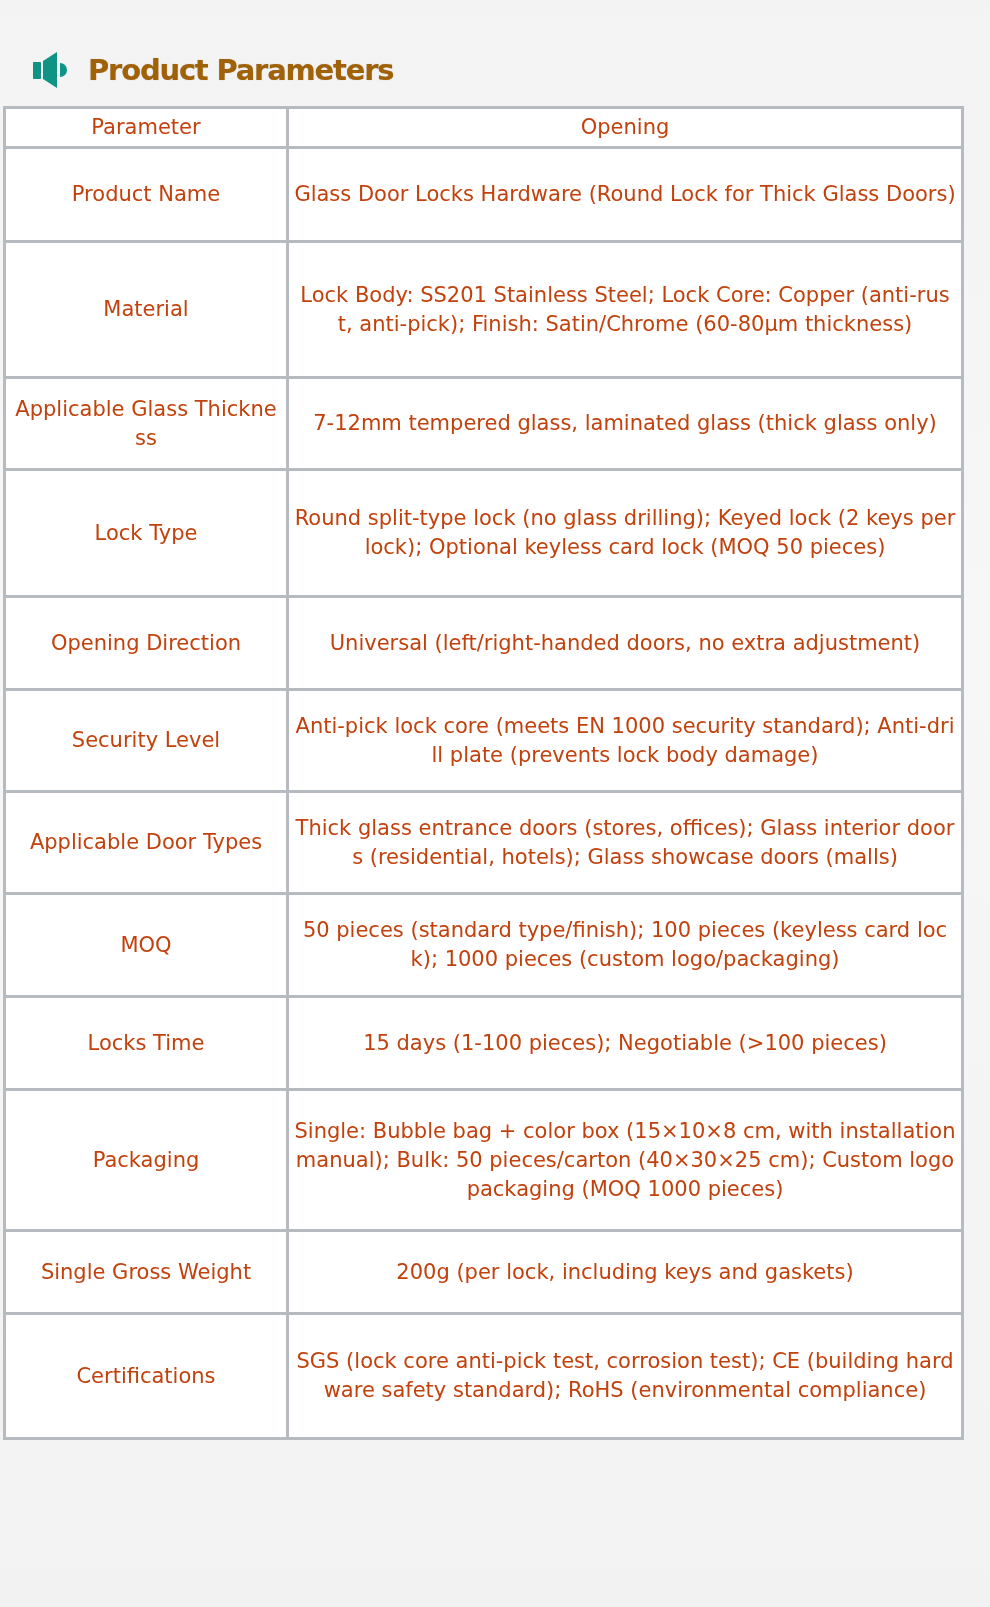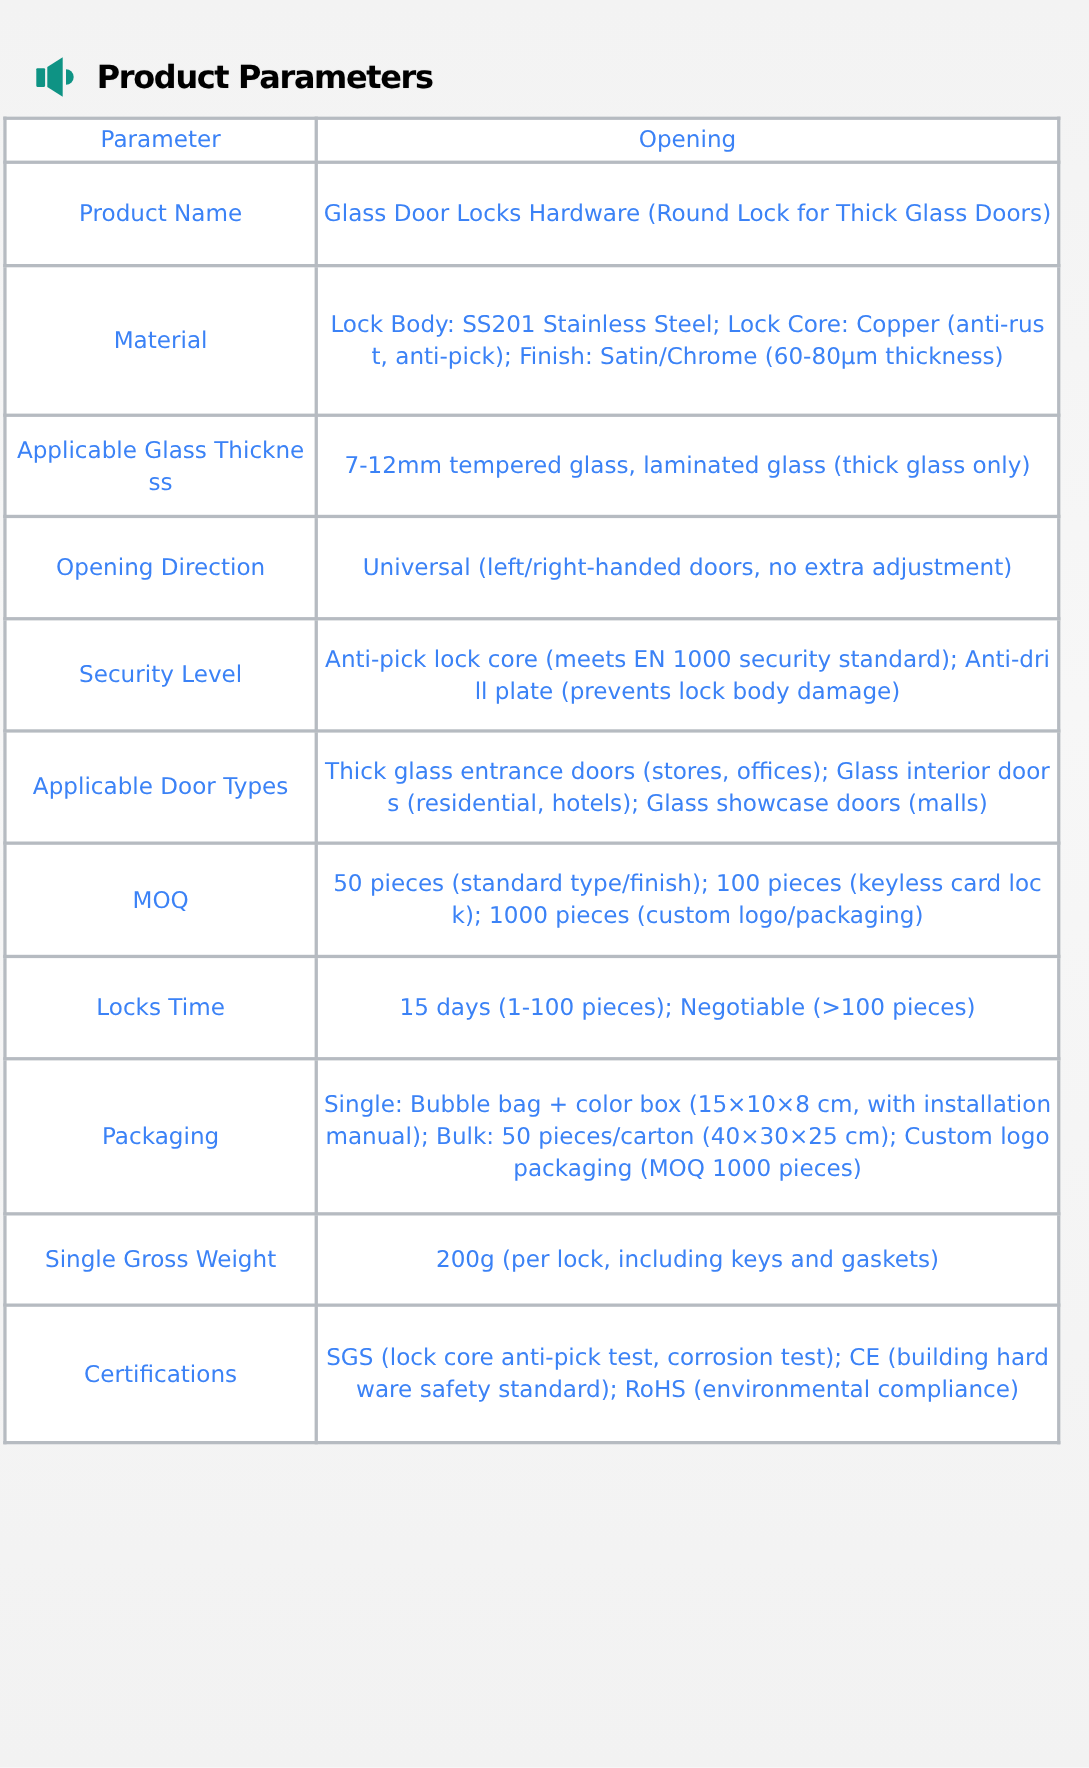--- a/index.html
+++ b/index.html
@@ -25,21 +25,21 @@
     .header-icon {
       width: 38px;
       height: 40px;
       margin-right: 18px;
     }
     .header-title {
       font-family: "DejaVu Sans", sans-serif;
       font-weight: bold;
       font-size: 29px;
       letter-spacing: -1.2px;
-      color: #000000;
+      color: #a16207;
       text-shadow: 0 0 1px rgba(0,0,0,0.25);
     }
     .table-wrap {
       position: absolute;
       left: 3px;
       top: 106px;
       width: 958px;
     }
     table {
       border-collapse: collapse;
@@ -48,21 +48,21 @@
       background: #ffffff;
     }
     td, th {
       border: 3px solid #b6bbc1;
       text-align: center;
       vertical-align: middle;
       font-family: "DejaVu Sans", sans-serif;
       font-size: 21px;
       font-weight: normal;
       line-height: 29px;
-      color: #3b82f6;
+      color: #c2410c;
       padding: 0 4px;
       word-break: break-all;
     }
     col.c1 { width: 283px; }
     col.c2 { width: 675px; }
   </style>
 </head>
 <body>
 
 <div class="header">
@@ -92,20 +92,24 @@
         <td>Glass Door Locks Hardware (Round Lock for Thick Glass Doors)</td>
       </tr>
       <tr style="height:136px">
         <td>Material</td>
         <td>Lock Body: SS201 Stainless Steel; Lock Core: Copper (anti-rust, anti-pick); Finish: Satin/Chrome (60-80μm thickness)</td>
       </tr>
       <tr style="height:92px">
         <td>Applicable Glass Thickness</td>
         <td>7-12mm tempered glass, laminated glass (thick glass only)</td>
       </tr>
+      <tr style="height:127px">
+        <td>Lock Type</td>
+        <td>Round split-type lock (no glass drilling); Keyed lock (2 keys per lock); Optional keyless card lock (MOQ 50 pieces)</td>
+      </tr>
       <tr style="height:93px">
         <td>Opening Direction</td>
         <td>Universal (left/right-handed doors, no extra adjustment)</td>
       </tr>
       <tr style="height:102px">
         <td>Security Level</td>
         <td>Anti-pick lock core (meets EN 1000 security standard); Anti-drill plate (prevents lock body damage)</td>
       </tr>
       <tr style="height:102px">
         <td>Applicable Door Types</td>

